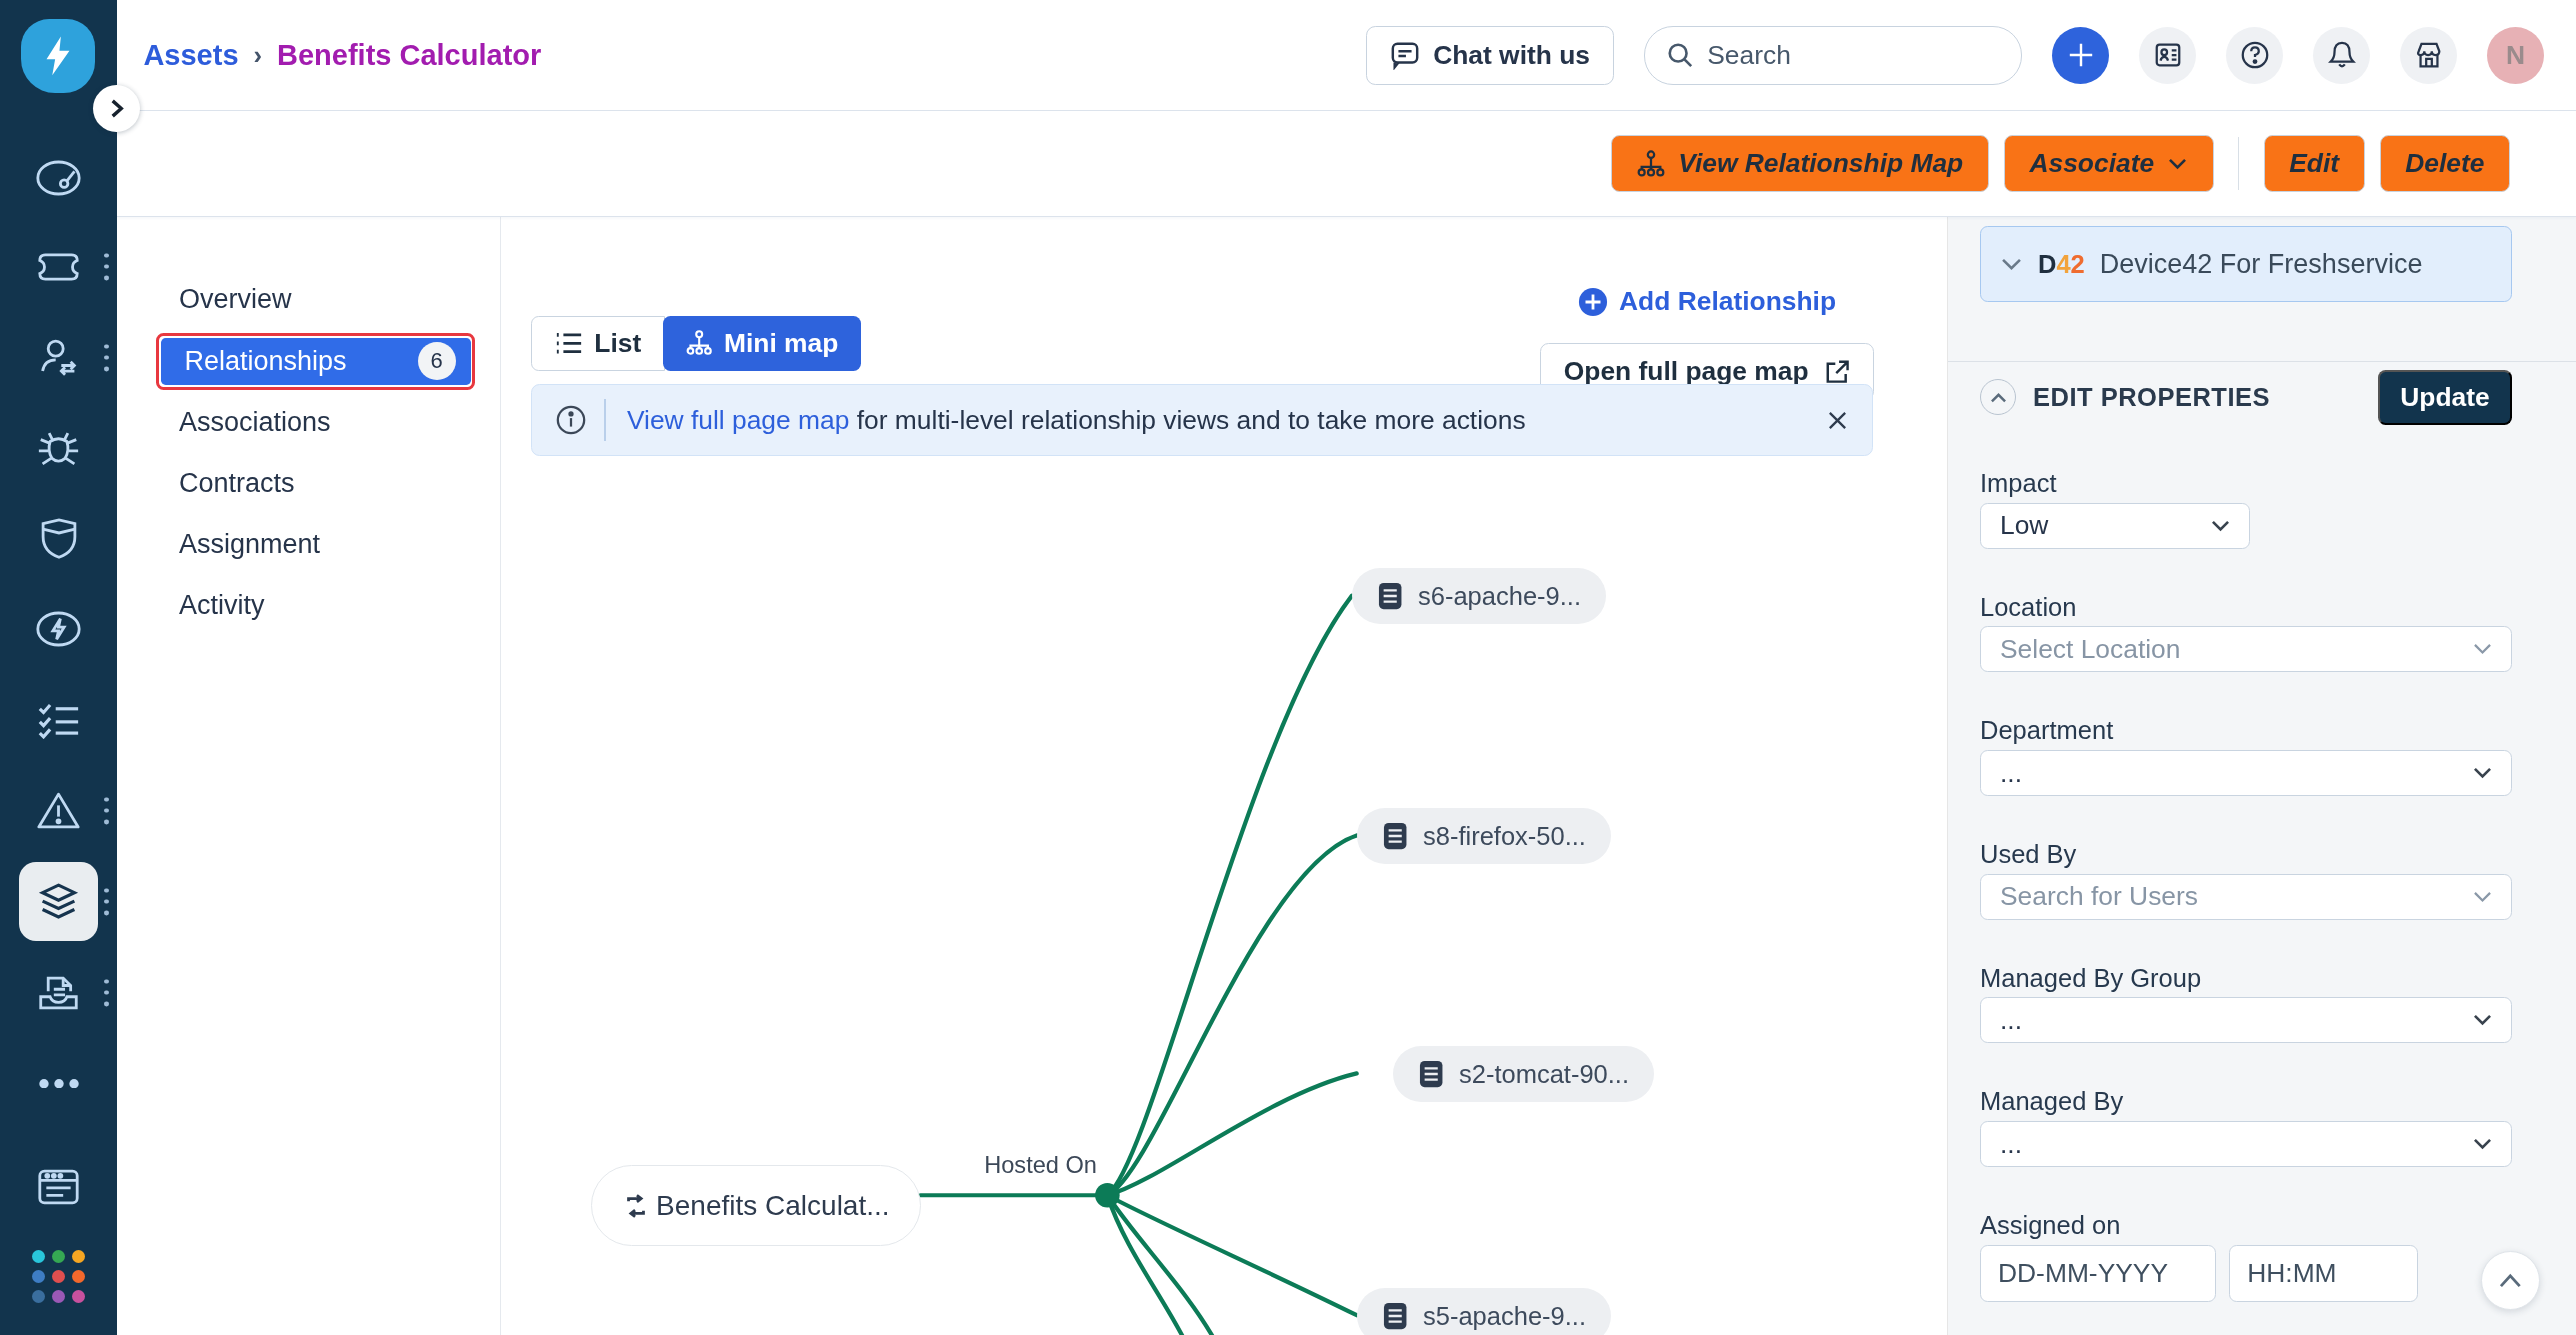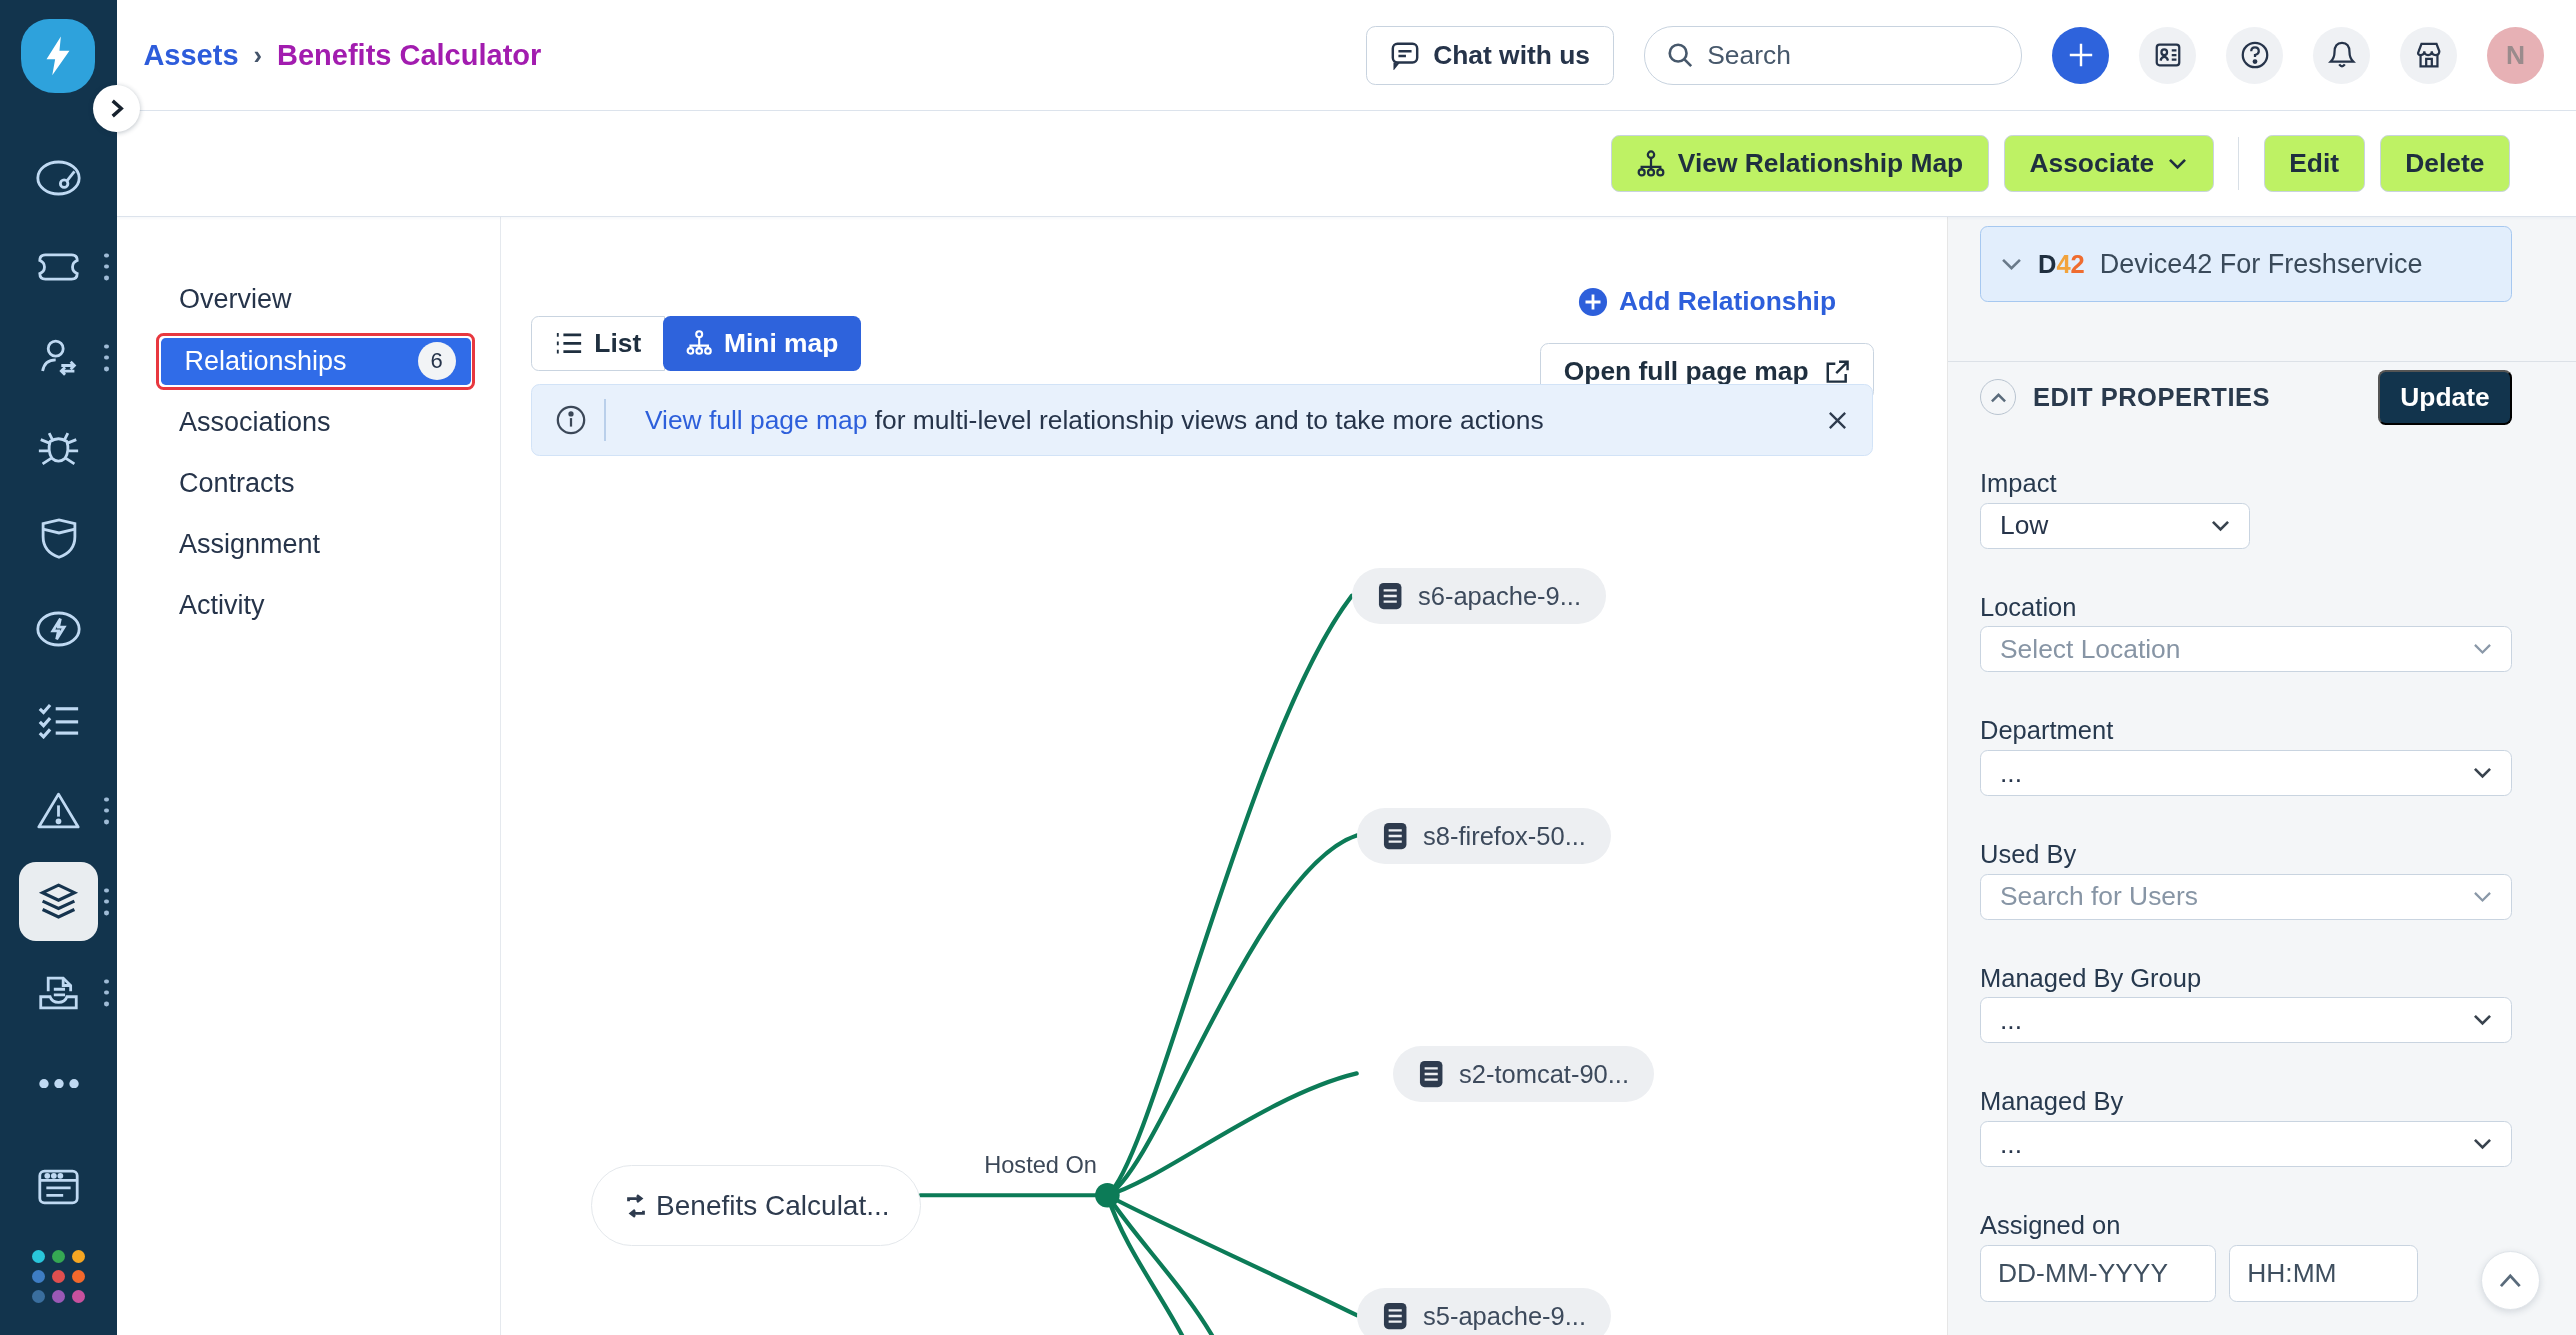--- a/index.html
+++ b/index.html
@@ -38,22 +38,22 @@
   .round-gray { background:#EFF1F4; color:#26344A; }
   .avatar { width:57px; height:57px; border-radius:50%; background:#E7B1B5; color:#9A8B8C;
     display:flex; align-items:center; justify-content:center; font-size:26.4px; font-weight:600; }
   .collapse-btn { position:absolute; left:93px; top:85px; width:47px; height:47px; border-radius:50%;
     background:#fff; box-shadow:0 0.9px 5.7px rgba(20,40,60,.3); display:flex; align-items:center; justify-content:center; z-index:6; }
 
   
   .action-bar { position:absolute; left:117px; top:111px; width:2459px; height:106px; background:#fff;
     display:flex; align-items:center; justify-content:flex-end; padding-right:66px; gap:15px;
     border-bottom:0.9px solid #DCE3EC; box-shadow:0 1.9px 2.8px rgba(40,70,110,.05); z-index:3; }
-  .btn { height:57px; background:#bef264; border:0.9px solid #C8D3DF; border-radius:8.5px; display:flex; align-items:center;
-    gap:13.2px; padding:0 24.6px; font-size:26.4px; font-weight:600; color:#1F2F3F; }
+  .btn { height:57px; background:#f97316; border:0.9px solid #C8D3DF; border-radius:8.5px; display:flex; align-items:center;
+    gap:13.2px; padding:0 24.6px; font-size:26.4px; font-weight:600; color:#1F2F3F;font-style:italic; }
   .vsep { width:0.9px; height:53px; background:#D8DFE6; margin:0 9.4px; }
 
   
   .content { position:absolute; left:117px; top:217px; width:2459px; height:1118px; display:flex; }
   .nav-col { width:384px; background:#fff; border-right:0.9px solid #E5E9EE; padding-top:52px; position:relative; }
   .nav-item { height:61px; display:flex; align-items:center; padding-left:62px; font-size:27px; color:#26344A; }
   .nav-sel-wrap { margin:2.8px 24.6px 2.8px 39px; border:3.8px solid #E8383F; border-radius:7.6px; padding:1.9px; }
   .nav-sel { background:#306CE8; border-radius:4.7px; height:47px; display:flex; align-items:center;
     padding:0 15px 0 23.6px; color:#fff; font-size:27px; }
   .nav-badge { margin-left:auto; width:38px; height:38px; border-radius:50%; background:#F2F4F6; color:#26344A;
@@ -67,21 +67,21 @@
     align-items:center; gap:11.3px; padding:0 23px; font-size:26.4px; font-weight:600; color:#1F2F3F; }
   .seg-map { height:55px; background:#2E63DC; border-radius:7.6px; margin-left:-1.9px; display:flex; align-items:center;
     gap:11.3px; padding:0 23px; font-size:26.4px; font-weight:700; color:#fff; }
   .map-actions { margin-left:auto; display:flex; align-items:center; gap:26.4px;flex-direction:column; }
   .add-rel { display:flex; align-items:center; gap:11.3px; color:#2D5FDB; font-size:26.4px; font-weight:600; }
   .open-map { height:57px; border:0.9px solid #C9D4E0; border-radius:8.5px; background:#fff; display:flex; align-items:center;
     gap:15px; padding:0 23px; font-size:26.4px; font-weight:700; color:#1F2F3F; }
   .banner { position:absolute; left:30px; top:167px; width:1342px; height:72px; background:#E8F1FC;
     border:0.9px solid #D2E3F7; border-radius:8.5px; display:flex; align-items:center; padding:0 23px; }
   .banner-div { width:1.9px; height:42px; background:#B9CFEA; margin:0 21px 0 17px; }
-  .banner-text { font-size:26.4px; color:#26344A;margin-left:18px; }
+  .banner-text { font-size:26.4px; color:#26344A; }
   .banner-link { color:#2D5FDB; }
   .banner-x { margin-left:auto; color:#2E3B4E; }
 
   .edges { position:absolute; left:0; top:0; width:1446px; height:1118px; }
   .node { position:absolute; height:56px; background:#EDEFF2; border-radius:28px; display:flex; align-items:center;
     gap:15px; padding:0 24.6px; font-size:25.5px; color:#3D4A5C; }
   .center-node { position:absolute; left:90px; top:948px; width:330px; height:81px; background:#fff;
     border:1.9px solid #E4E8EC; border-radius:41px; display:flex; align-items:center; justify-content:center; gap:5.7px;
     font-size:28px; color:#2E3B4E; }
   .edge-label { position:absolute; left:445px; top:935px; width:151px; text-align:right; font-size:23.6px; color:#3C4858; }

